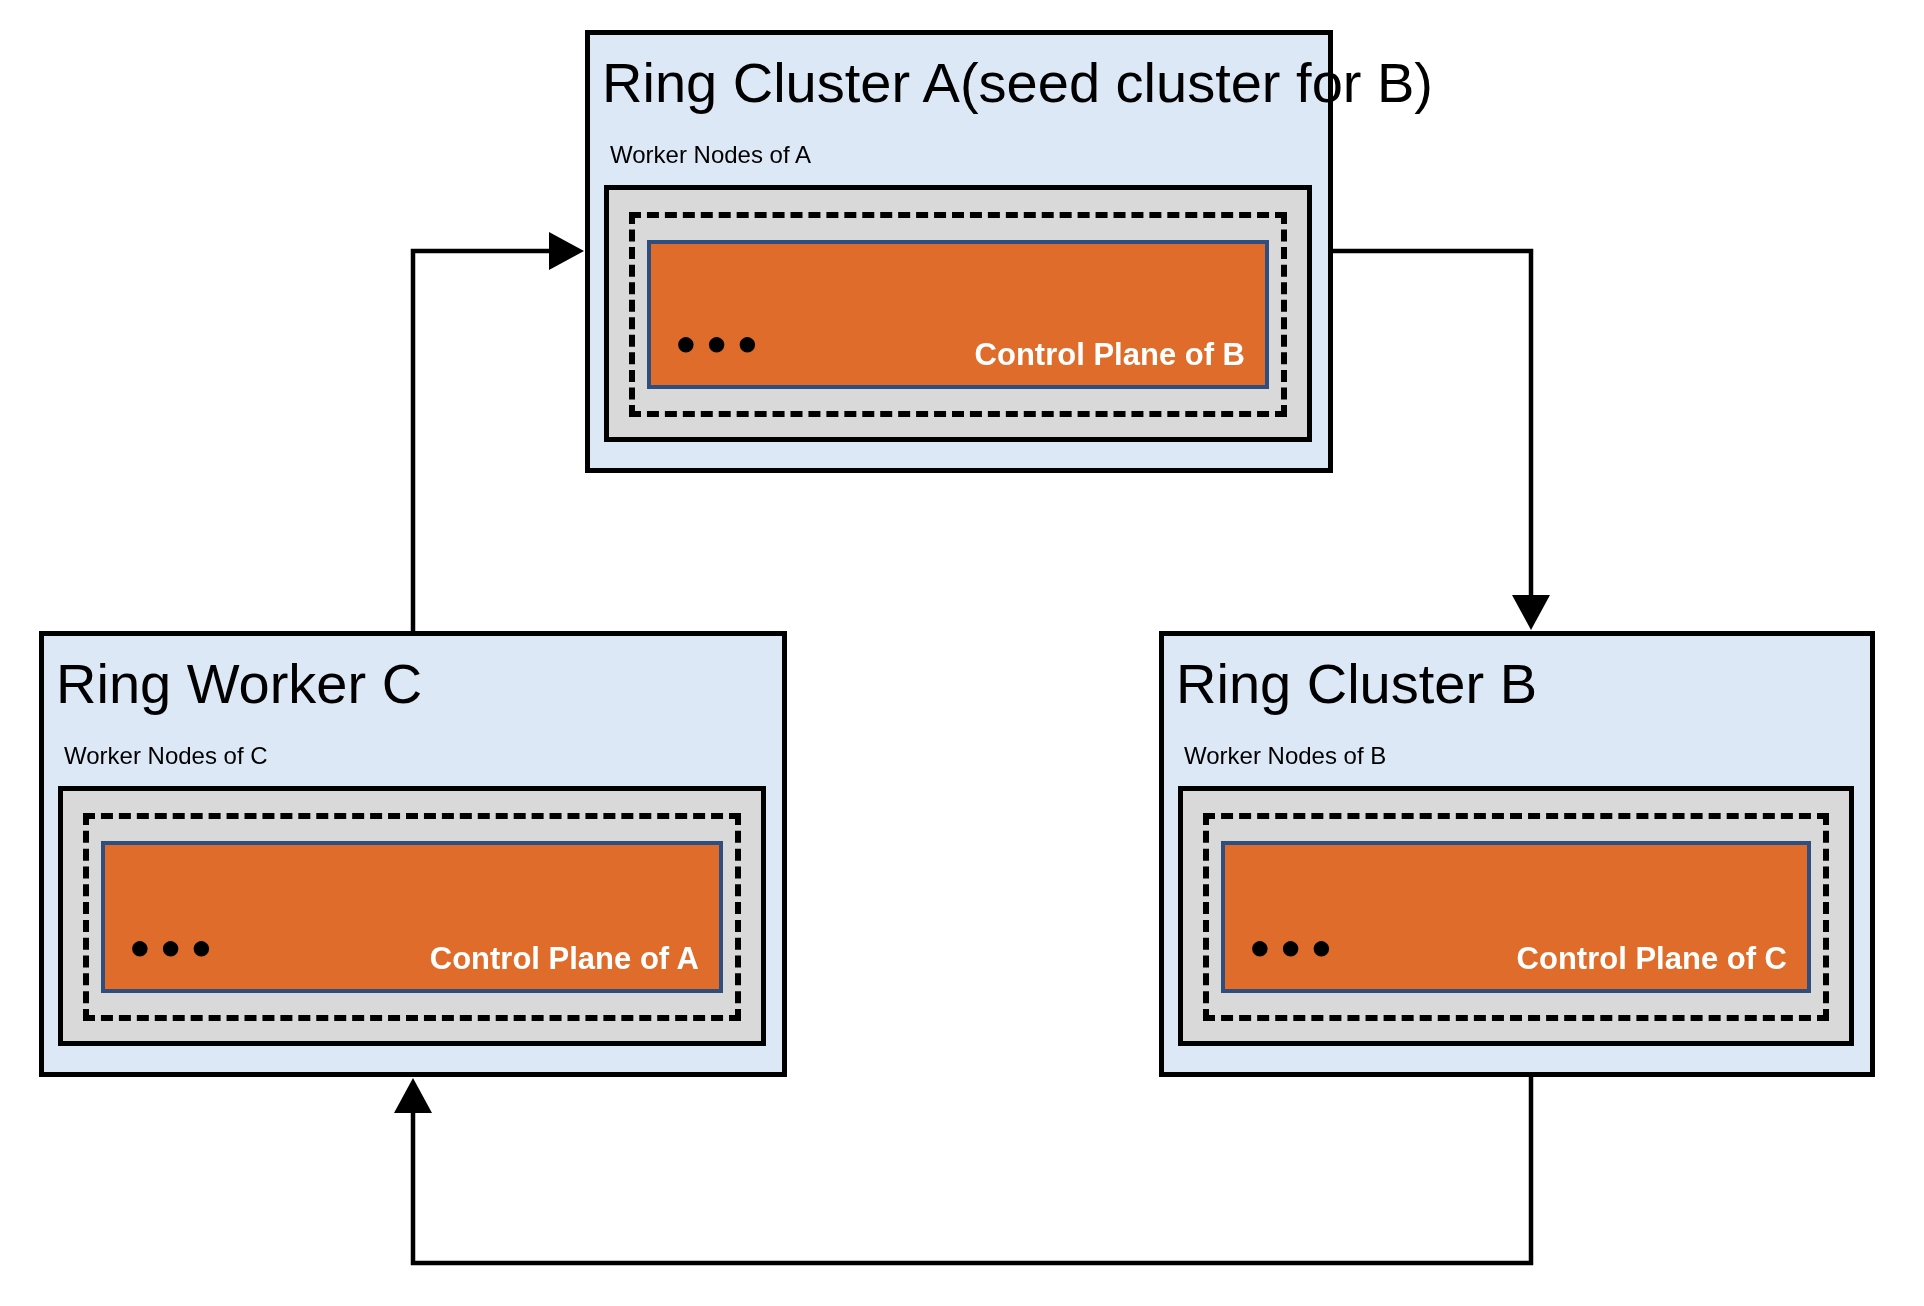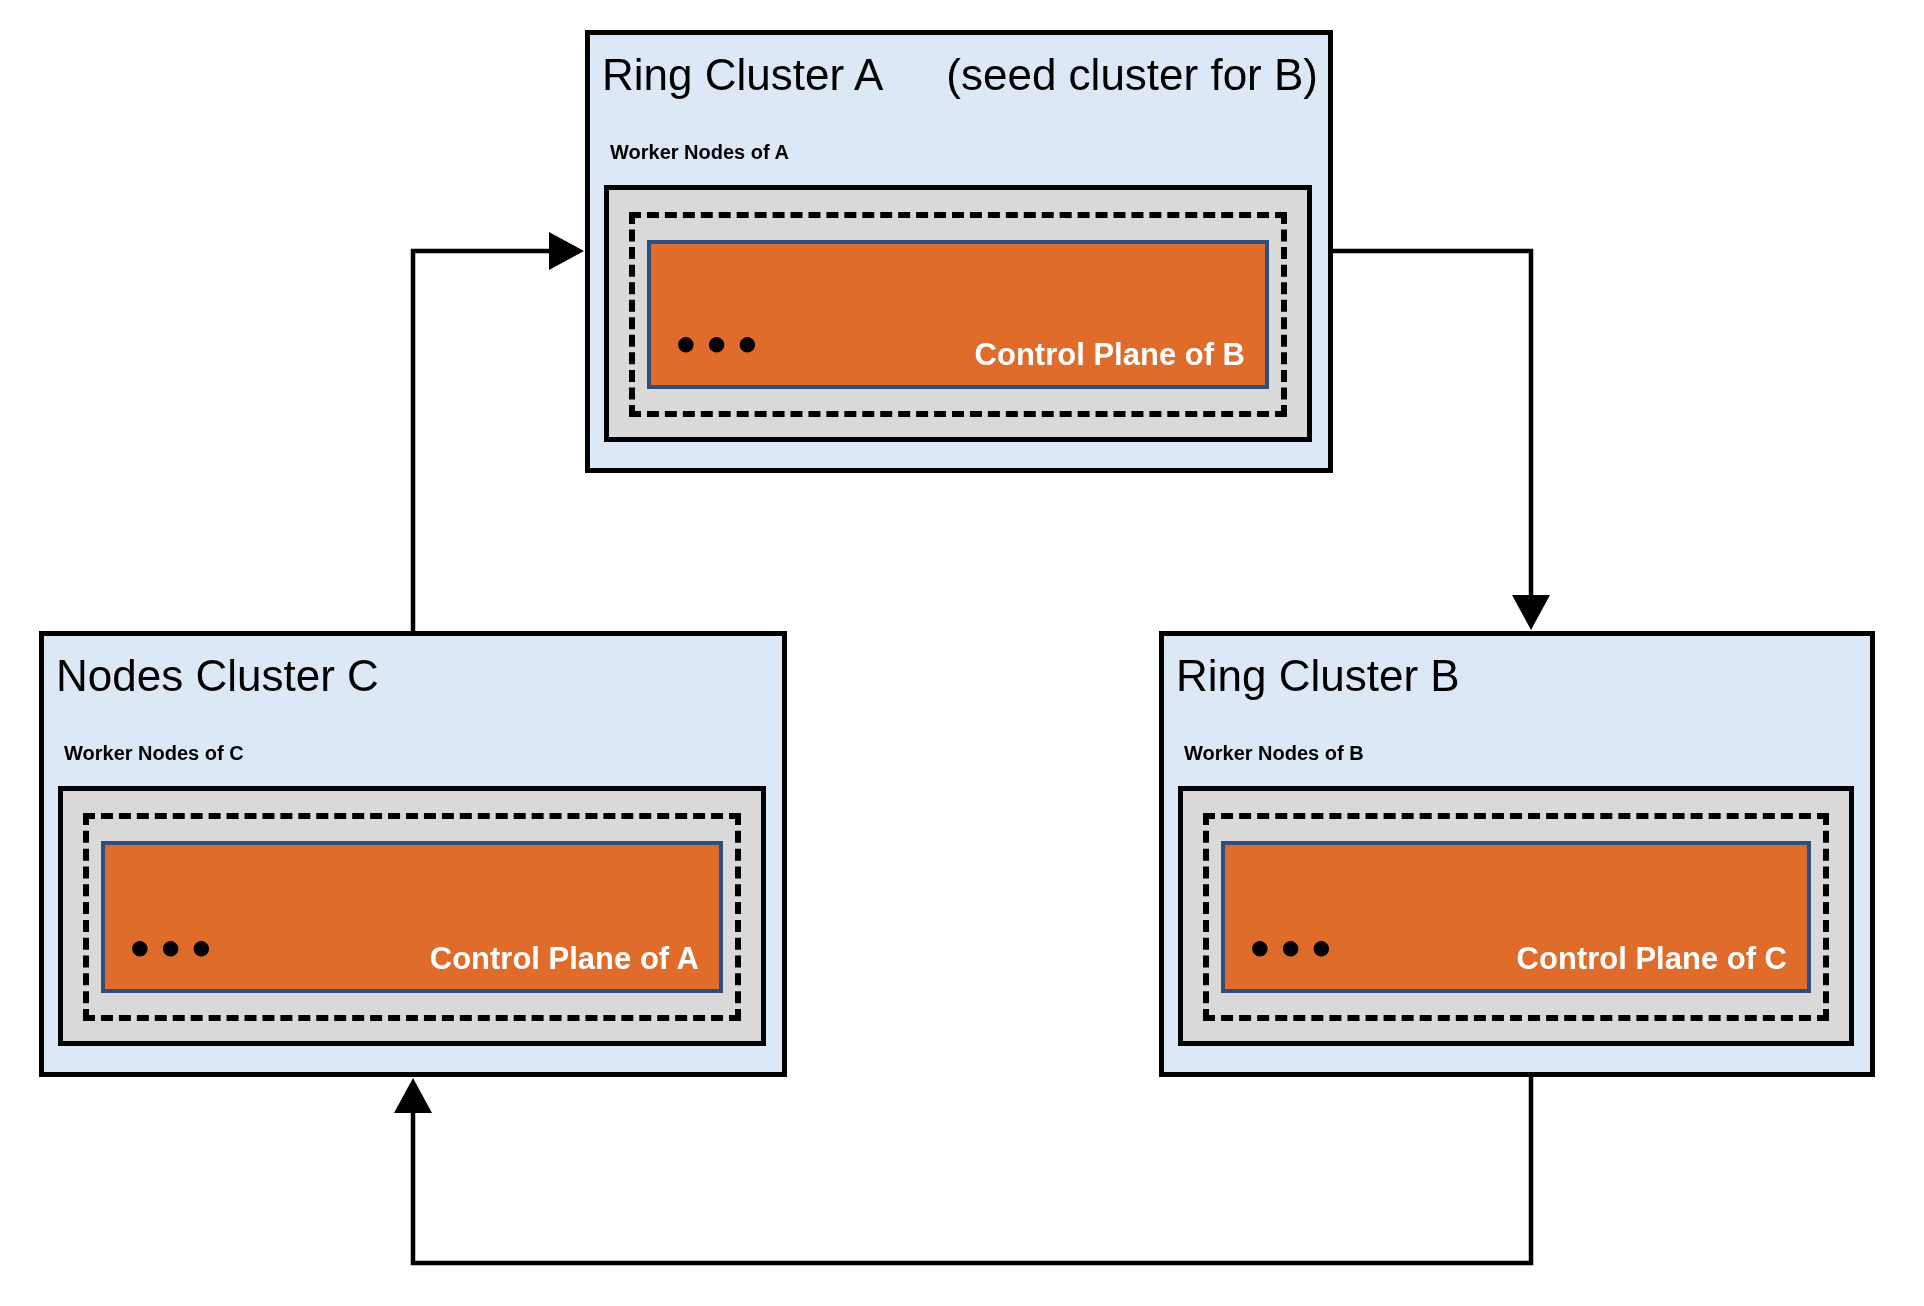--- a/index.html
+++ b/index.html
@@ -33,30 +33,30 @@
   }
   .cluster.pos-a{left:585px;top:30px;width:748px;height:443px;}
   .cluster.pos-c{left:39px;top:631px;width:748px;height:446px;}
   .cluster.pos-b{left:1159px;top:631px;width:716px;height:446px;}
   .title-row{
     position:absolute;
     left:12px;right:10px;top:14px;
     display:flex;
     justify-content:space-between;
     align-items:flex-start;
-    font-size:44px;
+    font-size:56px;
     line-height:1.2;
     color:#000;
     white-space:nowrap;
   }
   .worker-label{
     position:absolute;
     left:20px;top:106px;
-    font-size:20px;
-    font-weight:bold;
+    font-size:24px;
+    font-weight:normal;
     color:#000;
     white-space:nowrap;
   }
   .worker-box{
     position:absolute;
     left:14px;right:16px;top:150px;bottom:26px;
     background:var(--worker-fill);
     border:5px solid #000;
   }
   .dashed-box{
@@ -124,21 +124,21 @@
         <div class="control-plane">
           <span class="dots">●●●</span>
           <span class="control-label">Control Plane of B</span>
         </div>
       </div>
     </div>
   </div>
 
   <div class="cluster pos-c">
     <div class="title-row">
-      <span>Nodes Cluster C</span>
+      <span>Ring Worker C</span>
     </div>
     <div class="worker-label">Worker Nodes of C</div>
     <div class="worker-box">
       <div class="dashed-box">
         <div class="control-plane">
           <span class="dots">●●●</span>
           <span class="control-label">Control Plane of A</span>
         </div>
       </div>
     </div>

